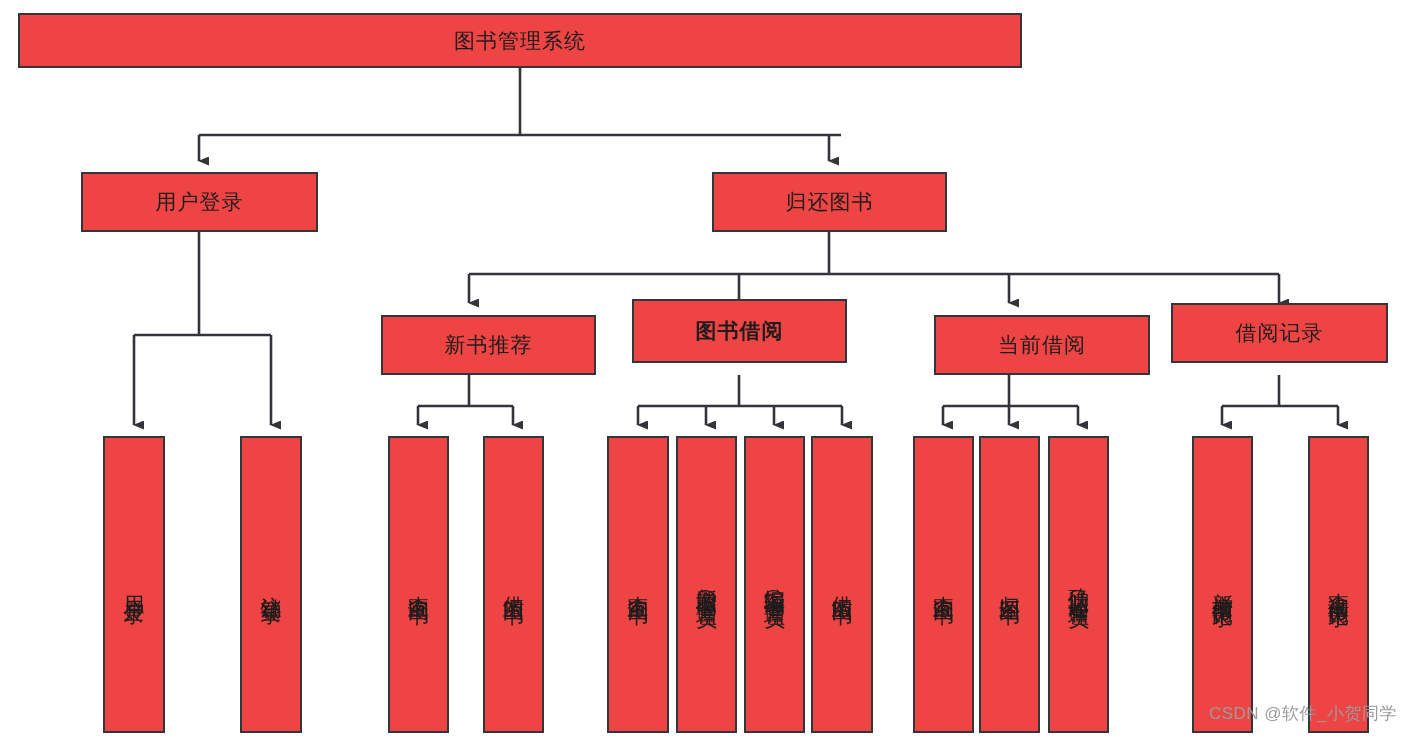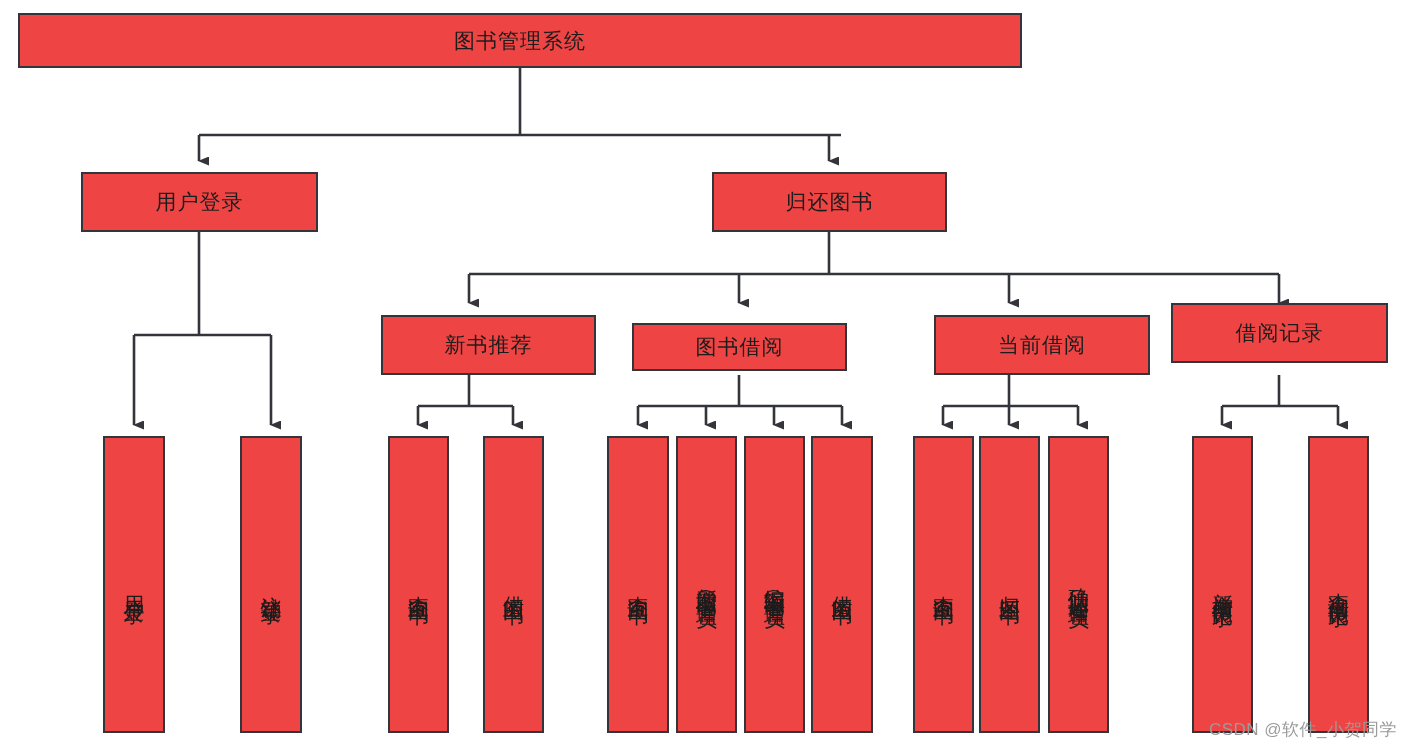--- a/index.html
+++ b/index.html
@@ -55,21 +55,21 @@
     font-size: 21px;
     color: #1c1c1c;
     line-height: 1.05;
     letter-spacing: 3px;
     text-align: center;
     white-space: nowrap;
   }
   .watermark {
     position: absolute;
     right: 8px;
-    bottom: 6px;
+    bottom: 22px;
     font-size: 17px;
     color: #9b9b9b;
     letter-spacing: 0.5px;
     white-space: nowrap;
     pointer-events: none;
     text-align: center;
   }
 </style>
 </head>
 <body>
@@ -149,21 +149,21 @@
   </div>
 
   <div class="node-box" style="left:712px; top:172px; width:235px; height:60px;">
     <span class="node-label-h">归还图书</span>
   </div>
 
   <div class="node-box" style="left:362px; top:315px; width:215px; height:60px;margin-left:19px;">
     <span class="node-label-h">新书推荐</span>
   </div>
 
-  <div class="node-box" style="left:632px; top:323px; width:215px; height:48px;">
+  <div class="node-box" style="left:632px; top:299px; width:215px; height:64px;font-weight:bold;">
     <span class="node-label-h">图书借阅</span>
   </div>
 
   <div class="node-box" style="left:902px; top:315px; width:216px; height:60px;margin-left:32px;">
     <span class="node-label-h">当前借阅</span>
   </div>
 
   <div class="node-box" style="left:1171px; top:303px; width:217px; height:60px;">
     <span class="node-label-h">借阅记录</span>
   </div>

